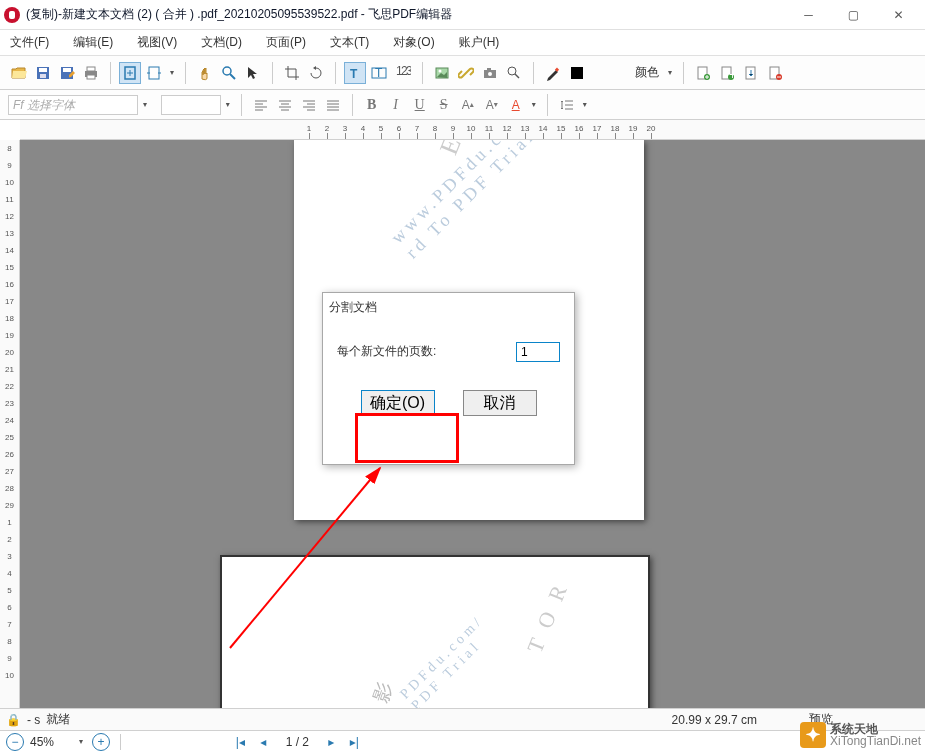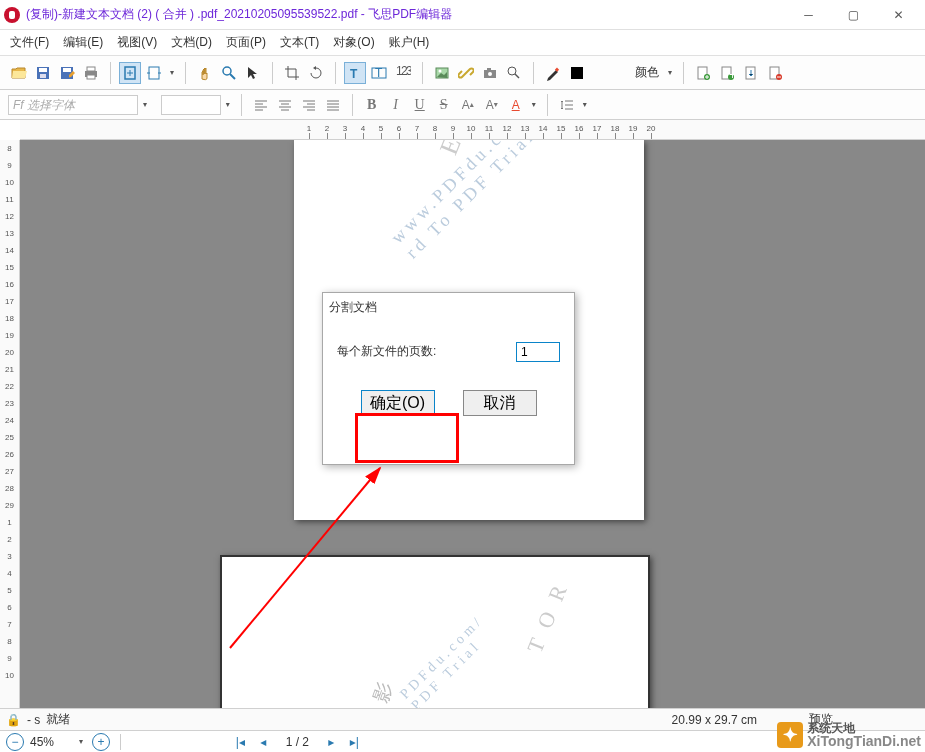--- a/index.html
+++ b/index.html
@@ -2,25 +2,25 @@
 <html><head>
 <meta charset="utf-8">
 <style>
 * { margin:0; padding:0; box-sizing:border-box; font-family:"Microsoft YaHei","Segoe UI",Arial,sans-serif; font-size:12px; }
 body { width:925px; height:752px; background:#fff; overflow:hidden; position:relative; }
 
 
 .titlebar { display:flex; align-items:center; height:30px; background:#fff; border-bottom:1px solid #e0e0e0; padding:0 4px; }
 .titlebar .logo { width:16px; height:16px; border-radius:50%; background:#c8102e; margin-right:6px; position:relative; }
 .titlebar .logo:after { content:""; position:absolute; width:6px; height:8px; background:#fff; border-radius:2px; top:4px; left:5px; }
-.titlebar .title { color:#6d28d9; flex:1; }
+.titlebar .title { color:#0f172a; flex:1; }
 .tb-btn { width:45px; height:30px; display:flex; align-items:center; justify-content:center; color:#555; }
 
 
-.menubar { display:flex; height:26px; align-items:center; padding:2px 10px; border-bottom:1px solid #e0e0e0; gap:14px; color:#333; }
+.menubar { display:flex; height:26px; align-items:center; padding:2px 10px; border-bottom:1px solid #e0e0e0; gap:24px; color:#333; }
 .menu-item { cursor:default; }
 
 
 .toolbar { display:flex; align-items:center; height:34px; padding:2px 8px; border-bottom:1px solid #d0d0d0; background:#fdfdfd; gap:2px; }
 .tbsep { width:1px; height:22px; background:#ccc; margin:0 6px; }
 .tbtn { width:22px; height:22px; display:flex; align-items:center; justify-content:center; border:1px solid transparent; }
 .tbtn.on { background:#d0e4f5; border:1px solid #7ab0d8; }
 .tbtn svg { width:16px; height:16px; }
 .drop { width:10px; display:flex; align-items:center; justify-content:center; color:#555; font-size:8px; }
 .color-label { padding:0 4px; color:#333;margin-left:41px; }
@@ -72,21 +72,21 @@
 .bottombar { position:absolute; bottom:0; left:0; right:0; height:22px; border-top:1px solid #d0d0d0; background:#fff; display:flex; align-items:center; padding:0 6px; gap:6px; color:#2a7ab0; }
 .bb-btn { width:18px; height:18px; border:1px solid #2a7ab0; border-radius:50%; display:flex; align-items:center; justify-content:center; color:#2a7ab0; font-size:12px; }
 .bb-sep { width:1px; height:16px; background:#ccc; margin:0 4px; }
 .bb-page { color:#333; width:50px; text-align:center; }
 .zoom { color:#333; width:40px; text-align:left; }
 
 
 .brand-wm { position:absolute; right:4px; bottom:4px; display:flex; align-items:center; gap:4px; font-size:13px; font-weight:bold; color:#555;}
 .brand-wm .icn{width:26px;height:26px;background:#e89a1a;border-radius:4px;display:flex;align-items:center;justify-content:center;color:#fff;font-size:18px;}
 .brand-wm .txt{line-height:1;}
-.brand-wm .sub{font-size:14px;color:#888;font-weight:bold;}
+.brand-wm .sub{font-size:12px;color:#888;font-weight:normal;}
 
 .icn-svg { width:16px; height:16px; }
 </style>
 </head>
 <body>
 
 <div class="titlebar">
   <div class="logo"></div>
   <div class="title">(复制)-新建文本文档 (2) ( 合并 ) .pdf_20210205095539522.pdf - 飞思PDF编辑器</div>
   <div class="tb-btn">─</div>

